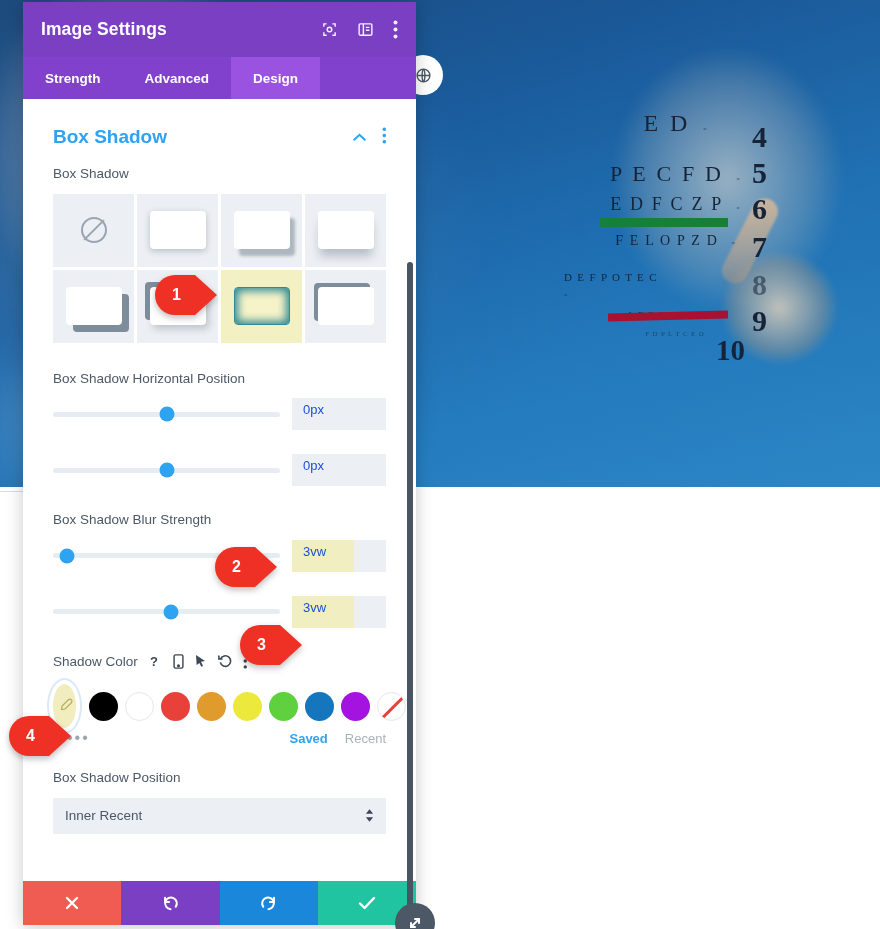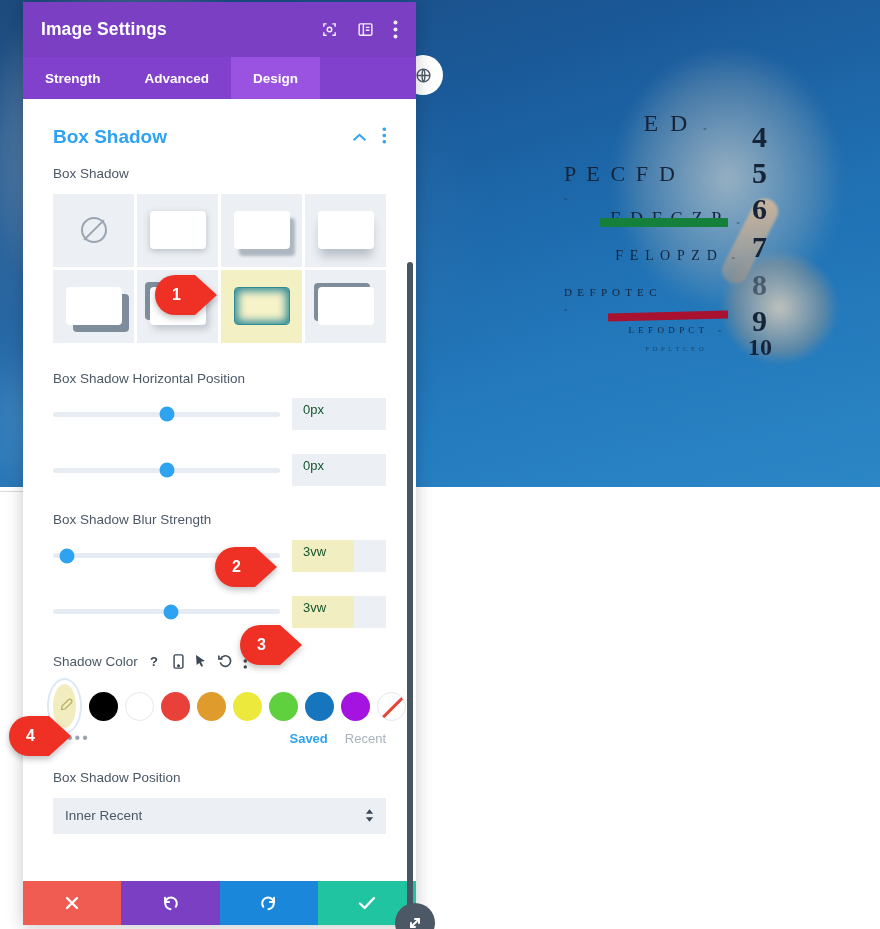--- a/index.html
+++ b/index.html
@@ -129,22 +129,22 @@
   .p5 { box-shadow: -5px -5px 0 0 #7d8d9c, 3px 4px 7px rgba(55,75,95,.25); }
   .p6 { background: #f7f3c8; box-shadow: inset 0 0 9px 3px #2e8a95; border: 1px solid #2e8a95; }
   .p7 { background: #fff; box-shadow: -4px -4px 0 0 #7d8d9c; }
 
   
   .row { margin-bottom: 24px; }
   .slider-line { display: flex; align-items: center; gap: 12px; }
   .track { flex: 1; height: 5px; background: #e6ecf2; border-radius: 3px; position: relative; }
   .knob { position: absolute; top: 50%; width: 15px; height: 15px; background: #2ea3f2; border-radius: 50%; transform: translate(-50%,-50%); cursor: pointer; }
   .valbox {
-    width: 94px; height: 32px; background: #eceff3; display: flex; align-items: flex-end;
-    padding: 13px 11px; font-size: 13px; color: #14532d; flex: none; position: relative;
+    width: 94px; height: 32px; background: #eceff3; display: flex; align-items: flex-start;
+    padding: 4px 11px; font-size: 13px; color: #1d4ed8; flex: none; position: relative;
   }
   .valbox.hl:before { content:""; position:absolute; left:0; top:0; width:62px; height:100%; background:#f1eec2; }
   .valbox span { position: relative; }
 
   
   .color-head { display: flex; align-items: center; gap: 11px; margin-bottom: 13px; }
   .color-head .field-label { margin: 0; }
   .chicon { color: #3b4754; display: flex; align-items: center; cursor: pointer; }
 
   .swatches { display: flex; align-items: center; gap: 7px; height: 44px; }
@@ -215,21 +215,21 @@
         <div class="glasses"></div>
         <div class="hand"></div>
         <div class="fist"></div>
         <div class="finger"></div>
 
         <div class="chart">
           <div class="chart-row" style="margin-bottom:24px;font-family:Liberation Serif, serif;">
             <span class="letters" style="font-size:24px;">E D</span>
             <span class="tiny">≡</span>
           </div>
-          <div class="chart-row" style="margin-bottom:7px;flex-direction:column;">
+          <div class="chart-row" style="margin-bottom:7px;">
             <span class="letters" style="font-size:22px;">P E C F D</span>
             <span class="tiny">≡</span>
           </div>
           <div class="chart-row" style="margin-bottom:18px;">
             <span class="letters" style="font-size:18px;">E D F C Z P</span>
             <span class="tiny">≡</span>
           </div>
           <div class="chart-row" style="margin-bottom:22px;">
             <span class="letters" style="font-size:14px;">F E L O P Z D</span>
             <span class="tiny">≡</span>
@@ -249,21 +249,21 @@
 
         <div class="bar-green"></div>
         <div class="bar-red"></div>
 
         <div class="chart-num" style="left:752px;top:120px;font-size:30px;">4</div>
         <div class="chart-num" style="left:752px;top:156px;font-size:30px;">5</div>
         <div class="chart-num" style="left:752px;top:192px;font-size:30px;">6</div>
         <div class="chart-num" style="left:752px;top:230px;font-size:30px;">7</div>
         <div class="chart-num" style="left:752px;top:268px;font-size:30px;opacity:.55;">8</div>
         <div class="chart-num" style="left:752px;top:304px;font-size:30px;">9</div>
-        <div class="chart-num" style="left:748px;top:334px;font-size:24px;">10</div>
+        <div class="chart-num" style="left:716px;top:334px;font-size:29px;">10</div>
       </div>
     </div>
 
     <div class="page-rest"></div>
 
     <div class="hero-badge">
       <svg width="17" height="17" viewBox="0 0 24 24" fill="none" stroke="currentColor" stroke-width="2">
         <circle cx="12" cy="12" r="9"></circle>
           <path d="M3 12h18M12 3c2.6 2.8 2.6 15.2 0 18M12 3c-2.6 2.8-2.6 15.2 0 18"></path>
       </svg>

